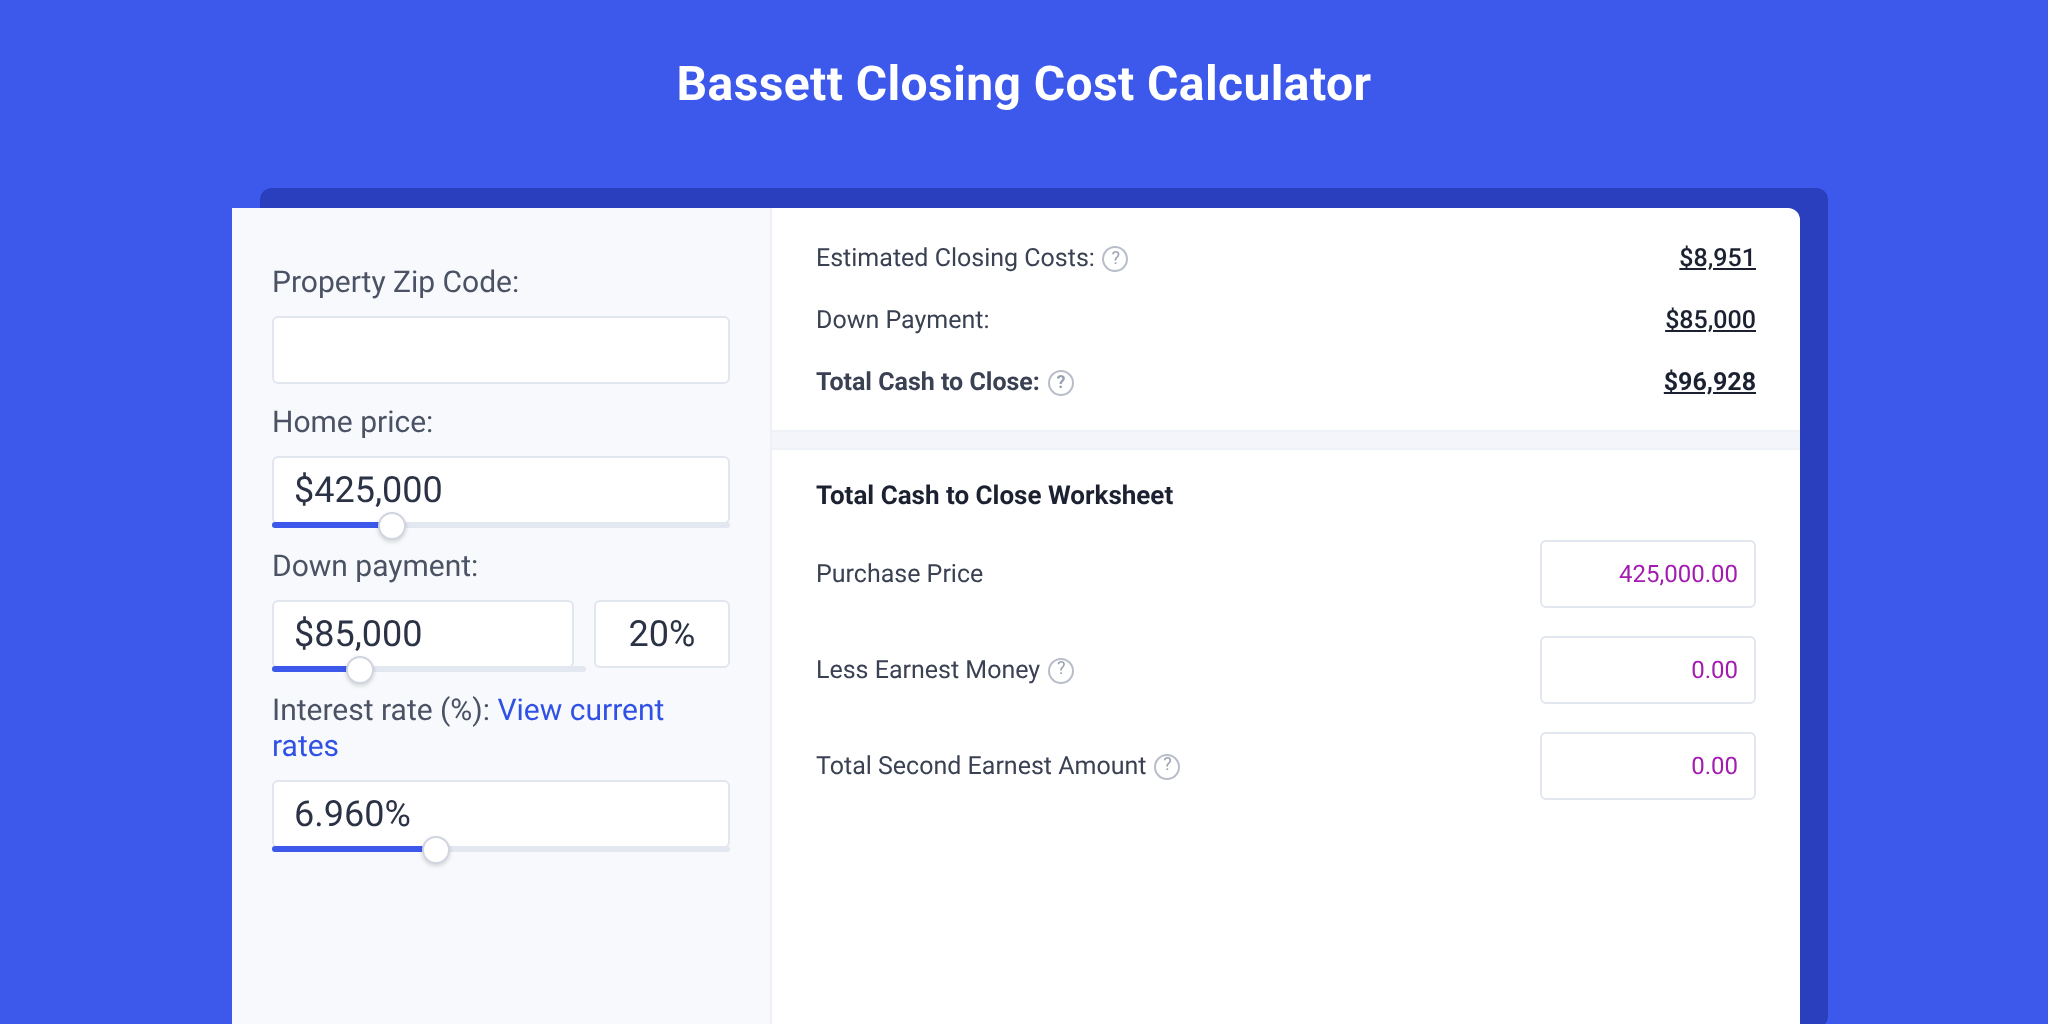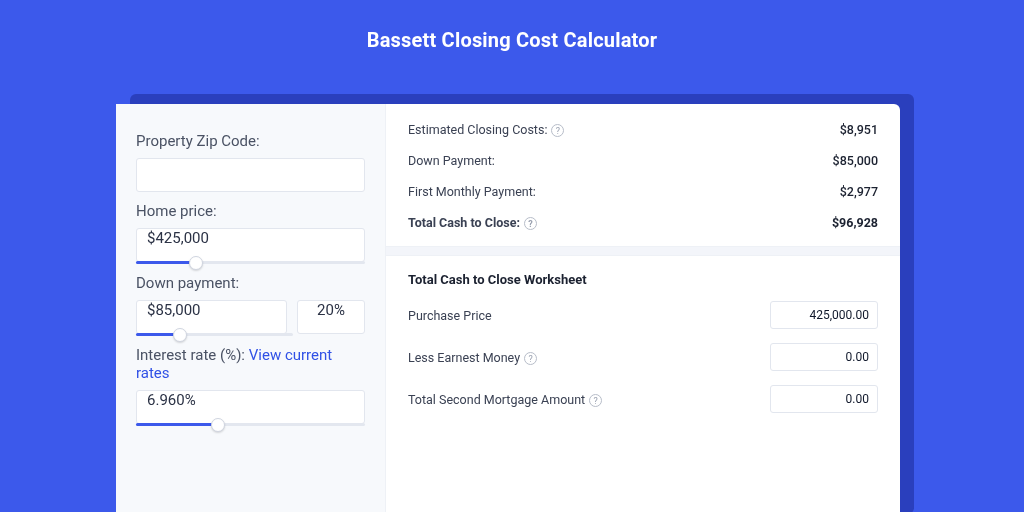--- a/index.html
+++ b/index.html
@@ -1,42 +1,42 @@
 <!DOCTYPE html>
 <html><head>
 <meta charset="utf-8">
 <style>
   * { box-sizing: border-box; margin: 0; padding: 0; }
   html, body { width: 1024px; height: 512px; overflow: hidden; font-family: -apple-system, BlinkMacSystemFont, "Segoe UI", Roboto, Arial, sans-serif; }
   body { background: #3c59eb; }
-  .page-title { text-align: center; color: #fff; font-size: 20px; font-weight: 700; padding: 28px 0 18px 0; letter-spacing: .2px; }
+  .page-title { text-align: center; color: #fff; font-size: 24px; font-weight: 700; padding: 28px 0 18px 0; letter-spacing: .2px; }
   .card-shadow { position: absolute; left: 130px; top: 94px; width: 784px; height: 420px; background: #2a3fbd; border-radius: 6px; }
   .card { position: absolute; left: 116px; top: 104px; width: 784px; height: 420px; background: #fff; border-radius: 6px; display: flex; }
   .left { width: 270px; background: #f7f9fc; border-right: 1px solid #eef1f6; padding: 22px 20px 0 20px; }
   .right { flex: 1; padding: 18px 22px 0 22px; }
   .label { font-size: 15px; color: #4a5264; margin-bottom: 8px; margin-top: 10px; }
   .label:first-child { margin-top: 6px; }
   .label a { color: #3051e6; text-decoration: none; }
   .field-row { display: flex; gap: 10px; }
-  .field { position: relative; background: #fff; border: 1px solid #e2e6ee; border-radius: 3px; height: 34px; display: flex; padding: 0 10px; font-size: 15px; color: #2b3245; }
+  .field { position: relative; background: #fff; border: 1px solid #e2e6ee; border-radius: 3px; height: 34px; display: flex; align-items: center; padding: 0 10px; font-size: 18px; color: #2b3245; }
   .field.grow { flex: 1; }
   .field.small { width: 68px; justify-content: center; }
   .slider-wrap { margin-bottom: 4px; }
   .slider-track { position: relative; height: 3px; background: #e3e7ef; border-radius: 2px; margin-top: -1px; }
   .slider-fill { position: absolute; left: 0; top: 0; height: 3px; background: #3c59eb; border-radius: 2px; }
   .slider-thumb { position: absolute; top: 50%; transform: translate(-50%, -50%); width: 14px; height: 14px; background: #fff; border: 1px solid #d0d5e0; border-radius: 50%; box-shadow: 0 1px 2px rgba(0,0,0,.15); cursor: pointer; }
   .section-title { font-size: 13px; font-weight: 700; color: #1b2130; margin-bottom: 14px; }
   .row { display: flex; justify-content: space-between; align-items: center; font-size: 12.5px; color: #3a4153; margin-bottom: 16px; }
-  .row .value { color: #1b2130; font-weight: 500; }
+  .row .value { color: #1b2130; font-weight: 500; text-decoration: underline; }
   .row.total { font-weight: 700; }
   .row.total .value { font-weight: 700; }
   .help-icon { display: inline-flex; align-items: center; justify-content: center; width: 13px; height: 13px; border: 1px solid #b7bdc9; color: #9aa1b0; border-radius: 50%; font-size: 9px; margin-left: 4px; vertical-align: middle; cursor: help; }
   .divider { height: 10px; background: #f3f5fa; margin: 4px -22px 16px -22px; border-top: 1px solid #eef1f6; border-bottom: 1px solid #eef1f6; }
   .ws-row { display: flex; justify-content: space-between; align-items: center; font-size: 12.5px; color: #3a4153; margin-bottom: 14px; }
-  .ws-input { height: 28px; width: 108px; border: 1px solid #e2e6ee; border-radius: 3px; text-align: right; padding: 1px 8px; font-size: 12px; color: #0f172a; background: #fff; }
+  .ws-input { height: 28px; width: 108px; border: 1px solid #e2e6ee; border-radius: 3px; text-align: right; padding: 16px 8px; font-size: 12px; color: #a21caf; background: #fff; }
 </style>
 </head>
 <body>
 
 <div class="page-title">Bassett Closing Cost Calculator</div>
 
 <div class="card-shadow"></div>
 
 <div class="card">
 
@@ -93,24 +93,20 @@
 
 
     <div class="row">
       <span><span>Estimated Closing Costs:</span><span class="help-icon">?</span></span>
       <span class="value">$8,951</span>
     </div>
     <div class="row">
       <span>Down Payment:</span>
       <span class="value">$85,000</span>
     </div>
-    <div class="row">
-      <span>First Monthly Payment:</span>
-      <span class="value">$2,977</span>
-    </div>
     <div class="row total">
       <span><span>Total Cash to Close:</span><span class="help-icon">?</span></span>
       <span class="value">$96,928</span>
     </div>
 
     <div class="divider"></div>
 
     <div class="section-title">Total Cash to Close Worksheet</div>
 
     <div class="ws-row">
@@ -119,21 +115,21 @@
           <span>425,000.00</span>
         </div>
     </div>
     <div class="ws-row">
       <span><span>Less Earnest Money</span><span class="help-icon">?</span></span>
       <div class="ws-input" style="display:flex;align-items:center;justify-content:flex-end;">
           <span>0.00</span>
         </div>
     </div>
     <div class="ws-row">
-      <span><span>Total Second Mortgage Amount</span><span class="help-icon">?</span></span>
+      <span><span>Total Second Earnest Amount</span><span class="help-icon">?</span></span>
       <div class="ws-input" style="display:flex;align-items:center;justify-content:flex-end;">
           <span>0.00</span>
         </div>
     </div>
 
   </div>
 
 </div>
 
 </body></html>

